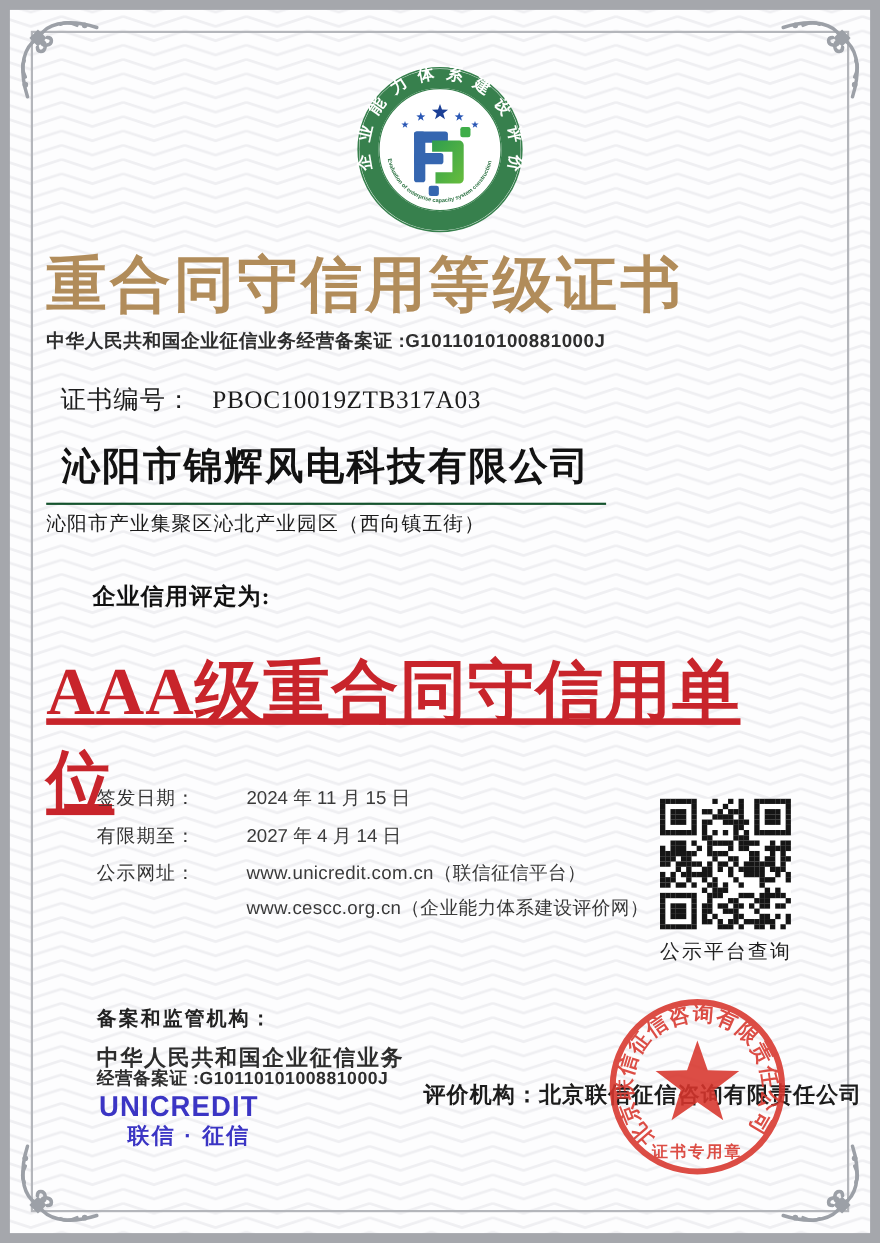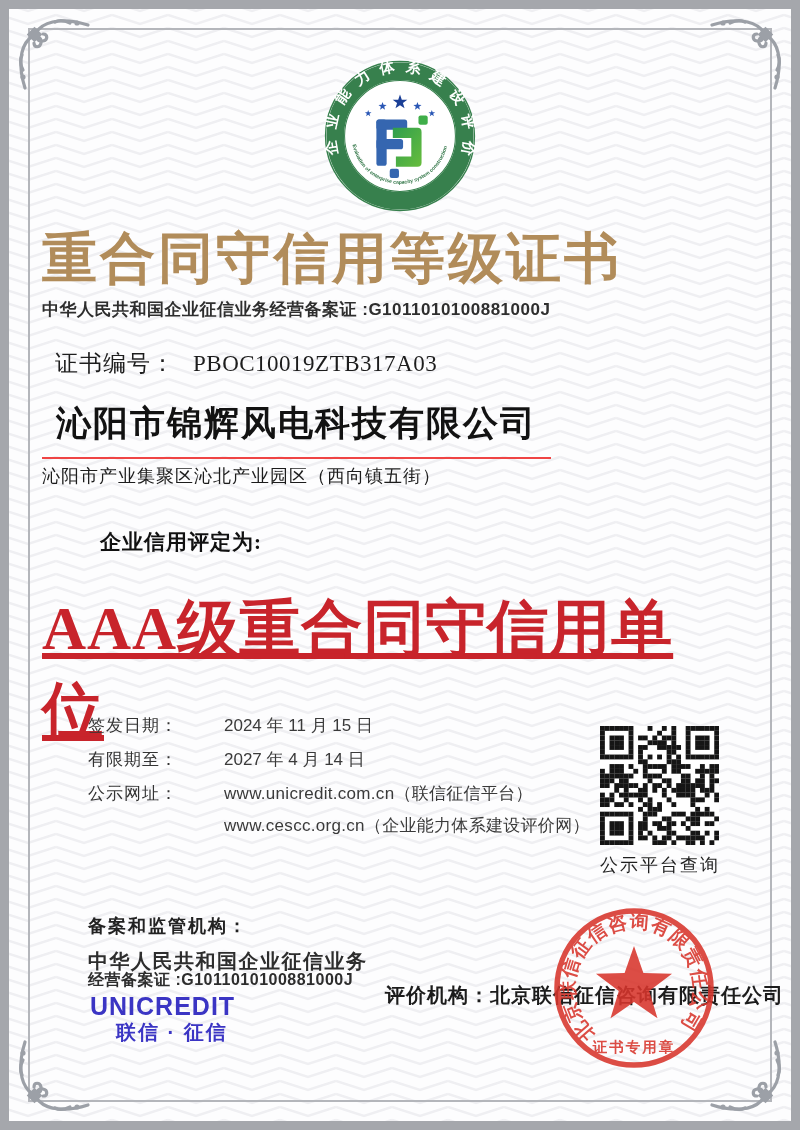--- a/index.html
+++ b/index.html
@@ -18,24 +18,24 @@
   .ctr{left:0;width:648px;text-align:left;margin-left:42px;}
   .logo{left:322px;top:58px;}
   .title{top:222px;font-size:55px;font-weight:900;color:#b18c5a;letter-spacing:3px;
          font-family:"Liberation Sans",sans-serif;}
   .subtitle{top:298px;font-size:17px;font-weight:700;color:#2e2e2e;letter-spacing:.5px;}
   .certno{top:348px;font-size:23px;font-weight:400;color:#1d1d1d;
           font-family:"Liberation Serif",serif;letter-spacing:1px;padding-left:13px;}
   .certno .num{margin-left:18px;letter-spacing:.5px;}
   .company{top:400px;font-size:35px;font-weight:900;color:#121212;
            font-family:"Liberation Serif",serif;letter-spacing:2px;}
-  .company span{display:inline-block;border-bottom:2px solid #ef4444;padding:0 14px 10px;}
+  .company span{display:inline-block;border-bottom:2px solid #14532d;padding:0 14px 10px;}
   .address{top:464px;font-size:18px;font-weight:400;color:#1c1c1c;
            font-family:"Liberation Serif",serif;letter-spacing:1px;}
-  .rating-intro{left:100px;top:528px;font-size:21px;font-weight:900;color:#111;
+  .rating-intro{left:84px;top:528px;font-size:21px;font-weight:900;color:#111;
                 font-family:"Liberation Serif",serif;letter-spacing:1px;}
   .rating{top:588px;font-size:61px;font-weight:900;color:#c8242b;
           font-family:"Liberation Serif",serif;letter-spacing:1px;text-decoration:underline;}
   .info{left:88px;top:716px;font-size:17px;color:#3a3a3a;}
   .irow{display:flex;margin-bottom:14px;line-height:20px;gap:33px;}
   .ilabel{width:103px;flex:0 0 103px;color:#333;letter-spacing:1px;}
   .sitelist div{margin-bottom:12px;letter-spacing:.3px;}
   .qr{left:600px;top:726px;z-index:3;}
   .qr-caption{left:570px;top:853px;width:180px;text-align:center;font-size:18px;
               color:#1f1f1f;letter-spacing:2px;}

